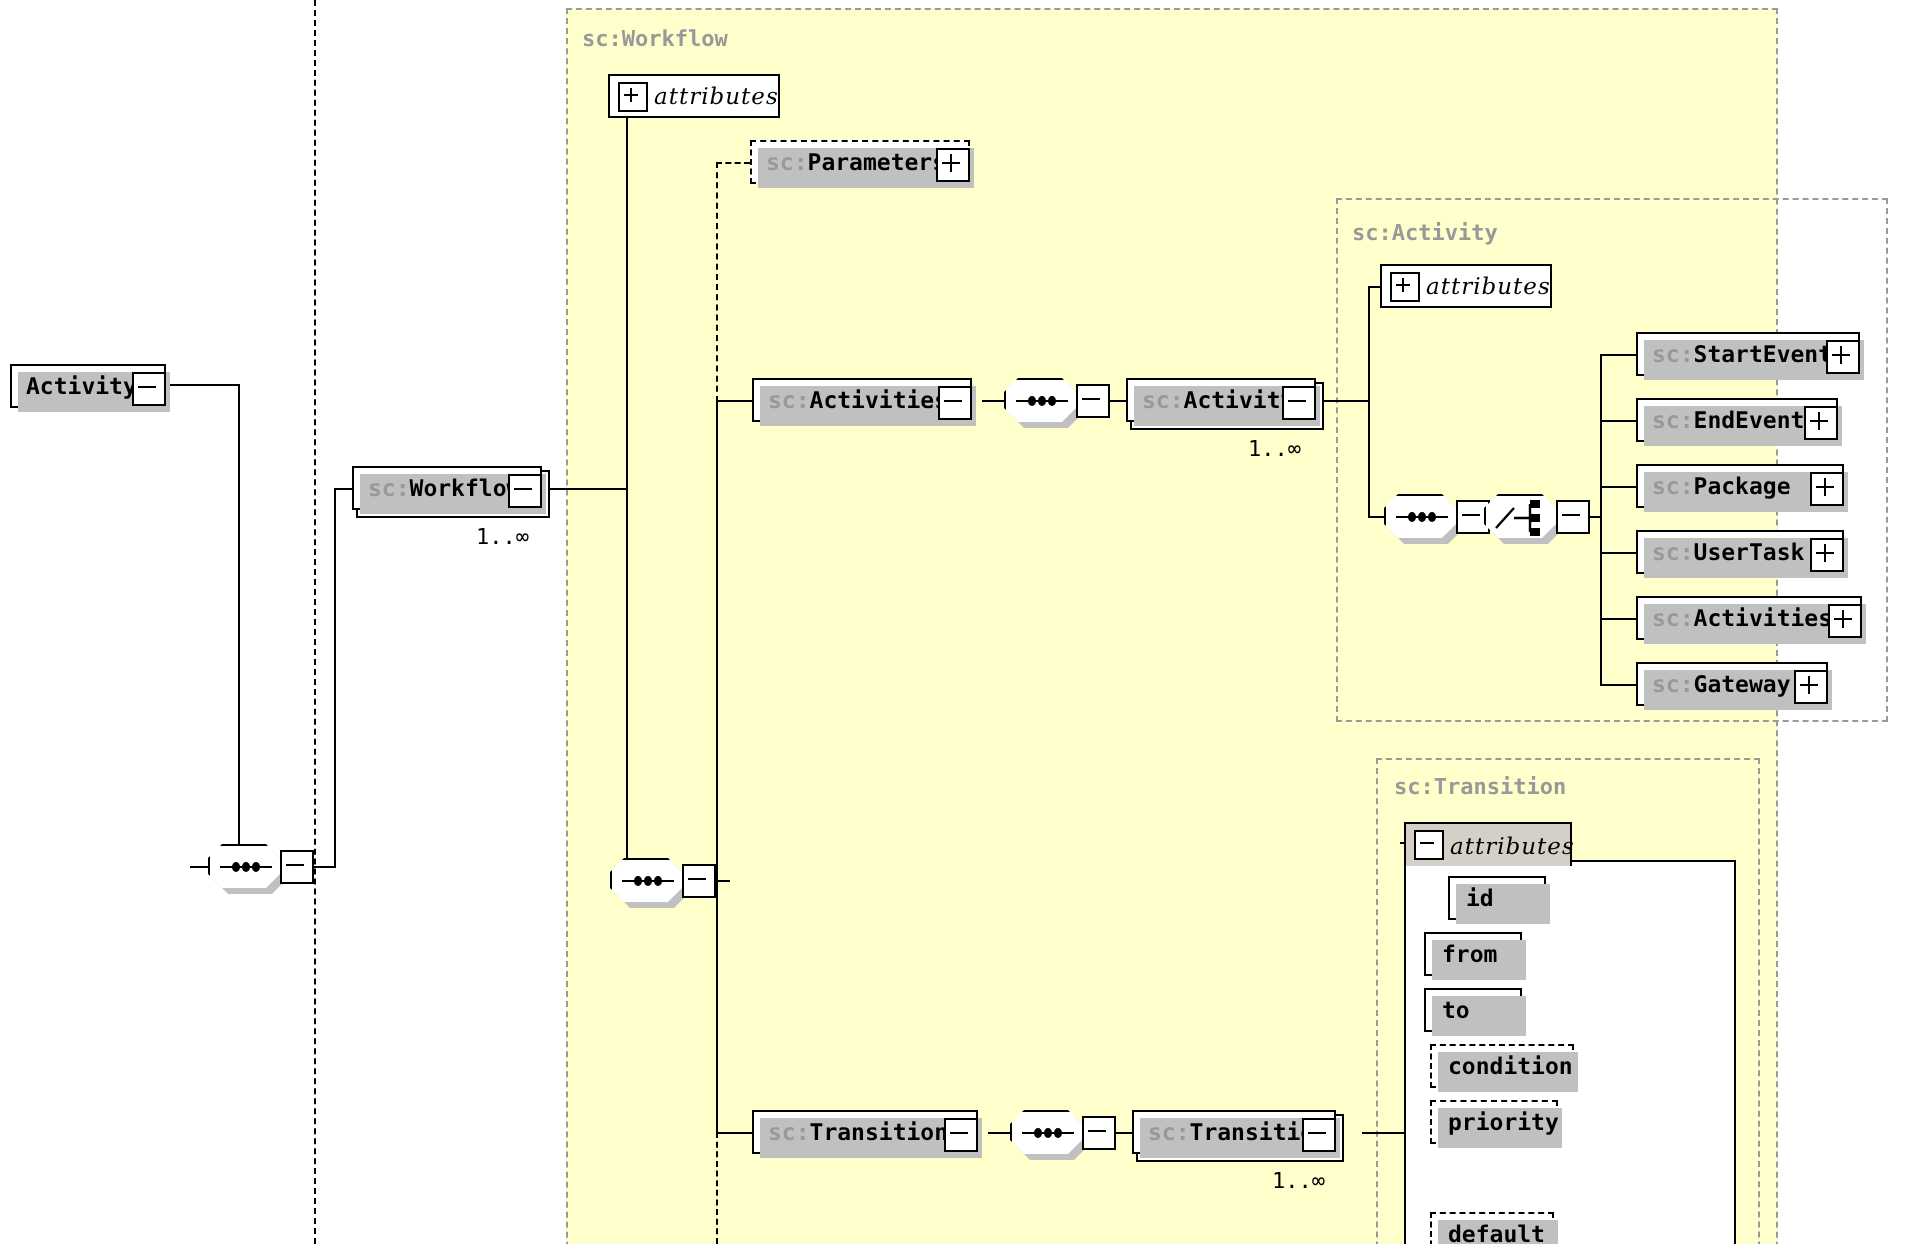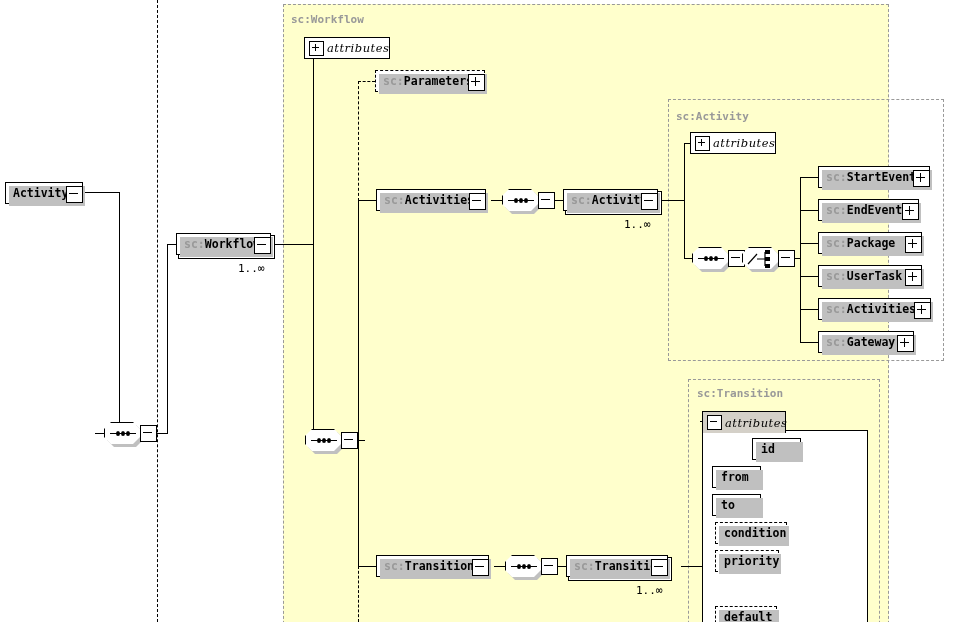--- a/index.html
+++ b/index.html
@@ -299,21 +299,21 @@
     <span class="ctl"></span>
   </div>
   <div class="card" style="left:636px;top:584px;">1..∞</div>
 
   <div class="attrpanel" style="left:702px;top:430px;width:164px;height:200px;"></div>
   <div class="attrbox tab" style="left:702px;top:411px;width:84px;">
     <span class="sq"></span>
     <span class="abtxt">attributes</span>
   </div>
 
-  <div class="attrleaf" style="left:752px;top:438px;width:49px;text-align:right;">
+  <div class="attrleaf" style="left:724px;top:438px;width:49px;text-align:right;">
     <span class="shadow"></span>
     <span class="txt">id</span>
   </div>
   <div class="attrleaf" style="left:712px;top:466px;width:49px;">
     <span class="shadow"></span>
     <span class="txt">from</span>
   </div>
   <div class="attrleaf" style="left:712px;top:494px;width:49px;">
     <span class="shadow"></span>
     <span class="txt">to</span>

